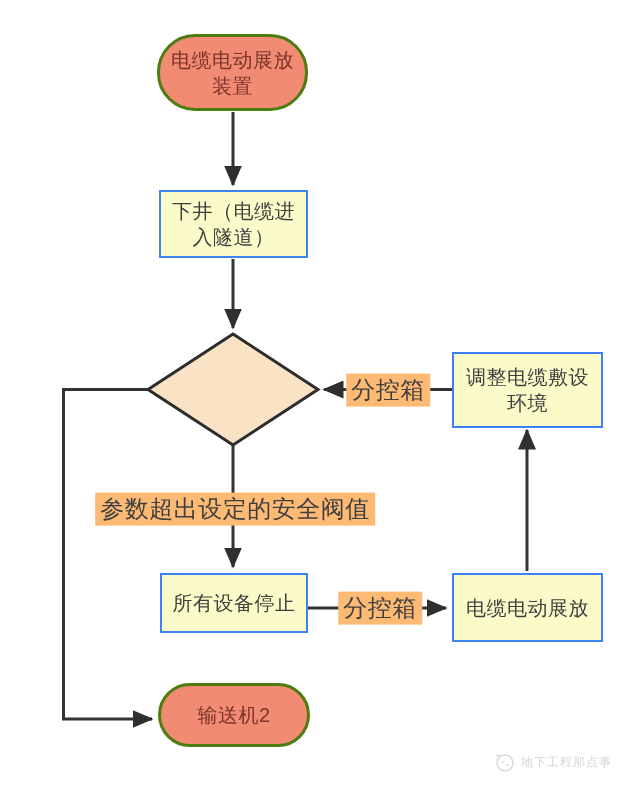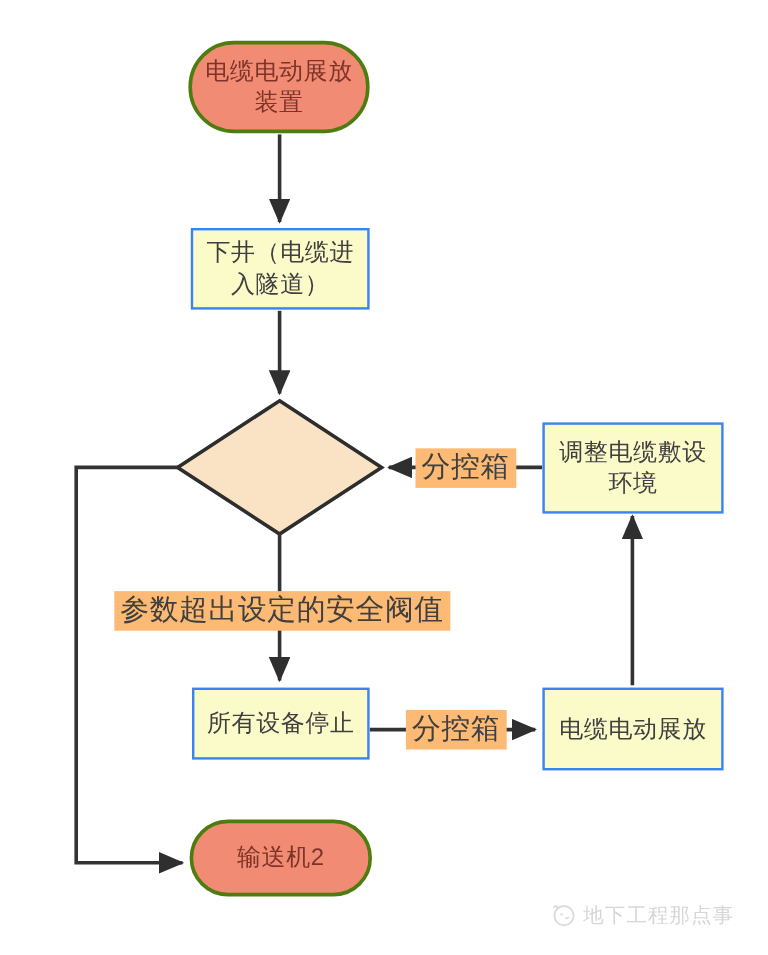--- a/index.html
+++ b/index.html
@@ -76,21 +76,21 @@
   #label-normal { left: 64px; top: 557px; }
 
   #watermark {
     position: absolute;
     right: 28px;
     bottom: 22px;
     display: flex;
     align-items: center;
     gap: 5px;
     color: #D6D6D6;
-    font-size: 17px;
+    font-size: 12px;
     z-index: 3;
     letter-spacing: 1px;
   }
 </style>
 </head>
 <body>
 
 <div id="canvas">
 
   <svg id="connectors" viewBox="0 0 640 796" xmlns="http://www.w3.org/2000/svg">

